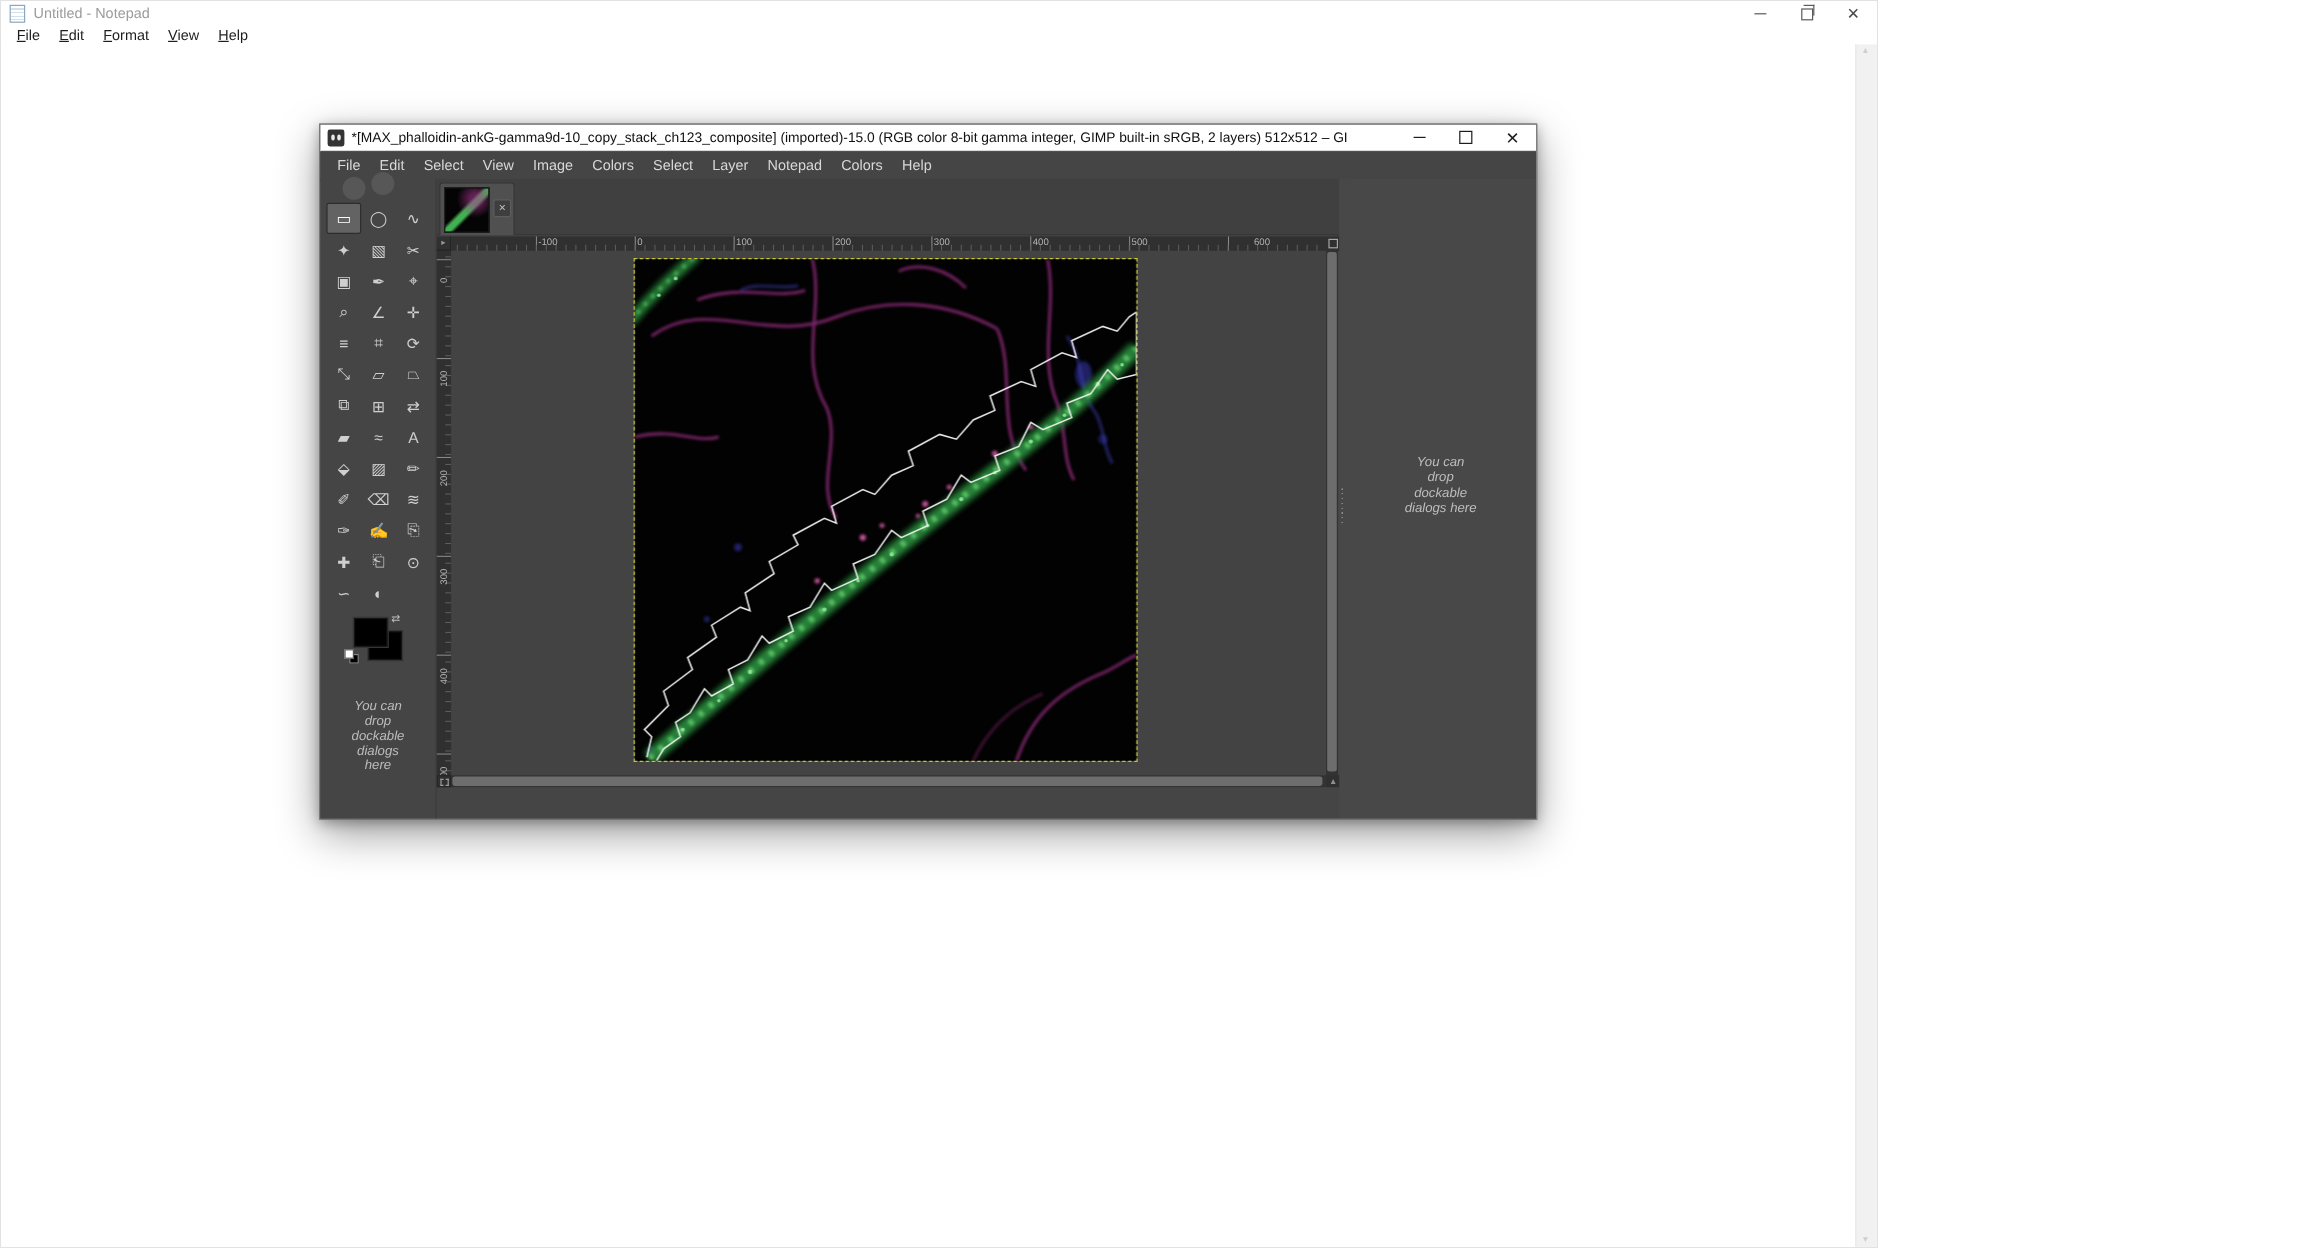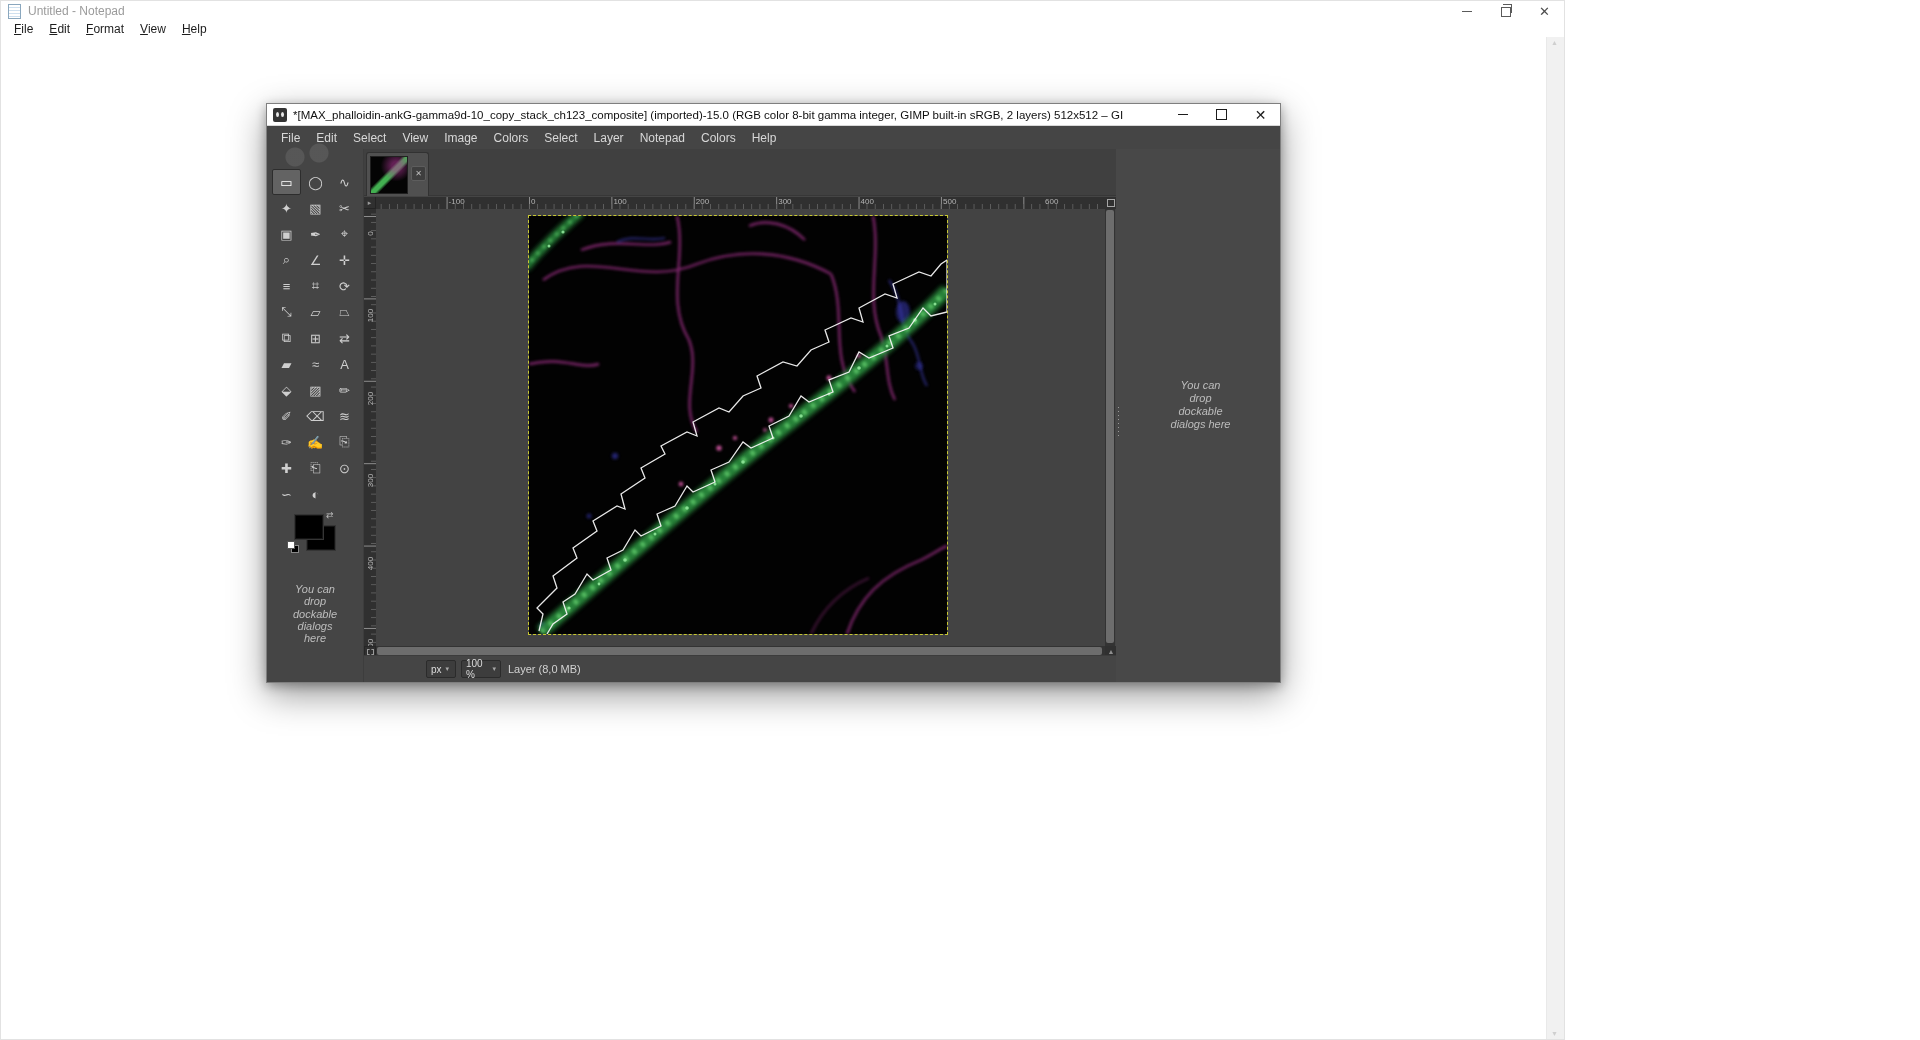--- a/index.html
+++ b/index.html
@@ -318,31 +318,20 @@
         <div class="sthumb"></div>
       </div>
     <div class="g-hscroll">
         <div class="sthumb"></div>
       </div>
     <div class="g-qmask"></div>
     <div class="g-nav">
         <span>▲</span>
       </div>
 
-    <div class="g-statusbar">
-      <div class="g-combo" id="g-unit-combo">
-        <span>px</span>
-        <span class="arr">▾</span>
-      </div>
-      <div class="g-combo" id="g-zoom-combo">
-        <span>100 %</span>
-        <span class="arr">▾</span>
-      </div>
-      <div class="g-status-text">Layer (8,0 MB)</div>
-    </div>
   </div>
 
   <div class="g-splitter"></div>
 
   <div class="g-rightdock">
     <div class="g-droptext2">You can drop dockable dialogs here</div>
   </div>
 
 </div>
 

